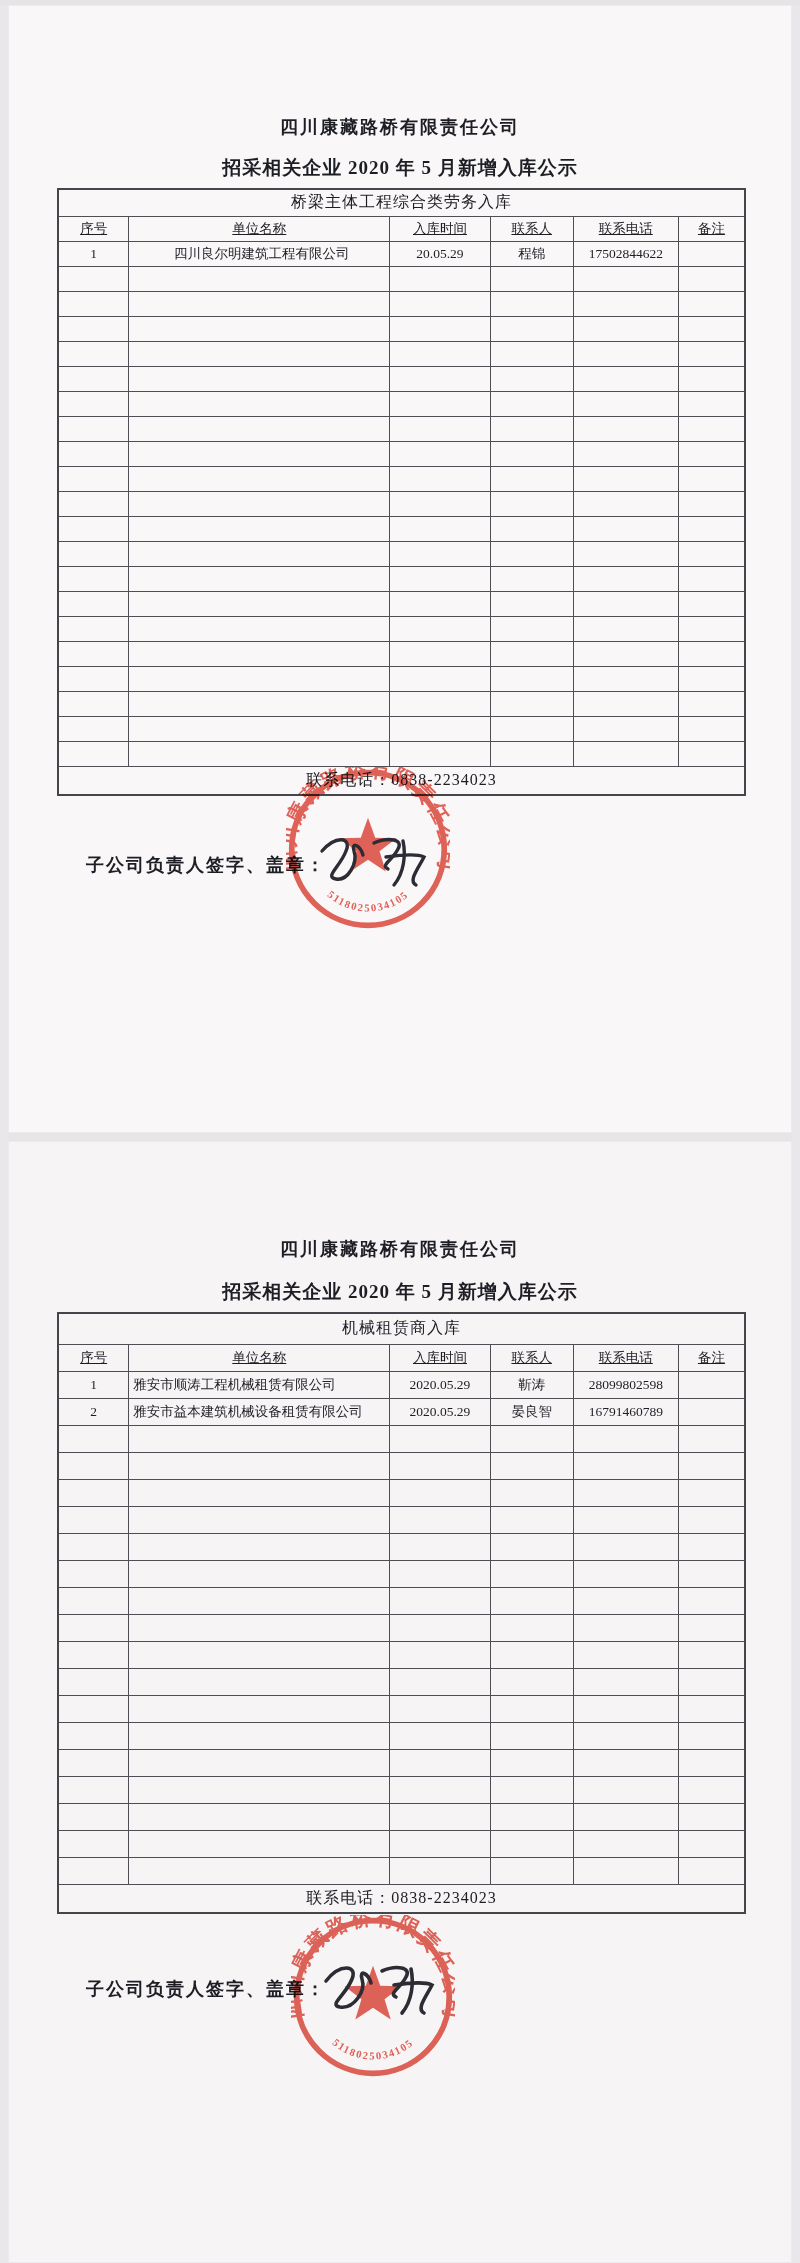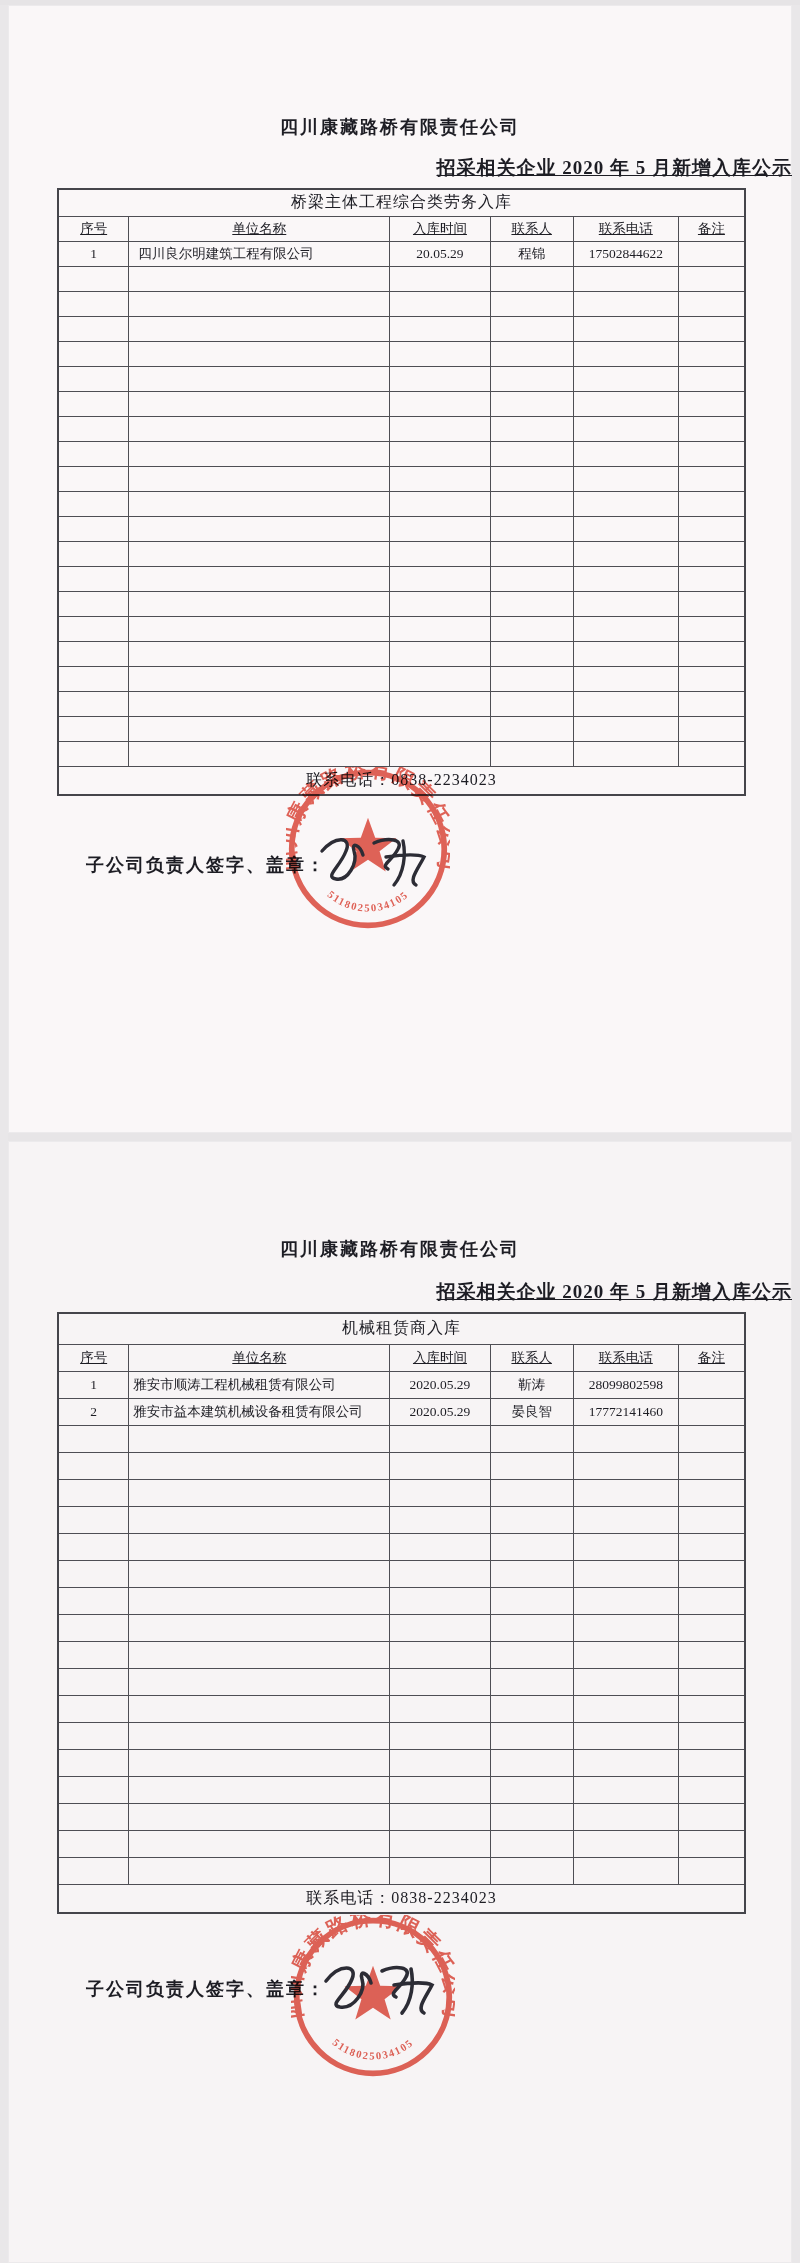--- a/index.html
+++ b/index.html
@@ -24,23 +24,22 @@
 
   .doc-title{
     position:absolute;left:0;width:100%;
     text-align:center;font-weight:bold;font-size:18px;
     letter-spacing:2px;
   }
   .p1 .doc-title{top:110px;}
   .p2 .doc-title{top:96px;}
   .doc-subtitle{
     position:absolute;left:0;width:100%;
-    text-align:right;font-weight:bold;font-size:19px;
+    text-align:center;font-weight:bold;font-size:19px;
     letter-spacing:1px;
-    text-decoration:underline;
   }
   .p1 .doc-subtitle{top:150px;}
   .p2 .doc-subtitle{top:138px;}
 
   table.roster{
     position:absolute;left:49px;
     width:689px;
     border-collapse:collapse;
     table-layout:fixed;
     font-size:13.5px;
@@ -63,21 +62,21 @@
   .p2 .caption-row{height:31px;}
   .cols th{font-weight:bold;text-decoration:underline;}
   .p1 .cols{height:25px;}
   .p2 .cols{height:27px;}
   .p1 tbody tr{height:25px;}
   .p2 tbody tr{height:27px;}
   .footer-row td{height:27px;font-size:16px;letter-spacing:1px;}
   
   col.c0{width:10.3%;} col.c1{width:38%;} col.c2{width:14.6%;}
   col.c3{width:12.1%;} col.c4{width:15.3%;} col.c5{width:9.7%;}
-  .p1 tbody td.name-cell{text-align:left;padding-left:9px;}
+  .p1 tbody td.name-cell{text-align:center;padding-left:9px;}
   .p2 tbody td.name-cell{text-align:left;}
 
   .sig-label{
     position:absolute;left:78px;
     font-size:18px;font-weight:bold;letter-spacing:2px;
   }
   .p1 .sig-label{top:848px;}
   .p2 .sig-label{top:836px;}
 
   .stamp{
@@ -360,21 +359,21 @@
           <td>2020.05.29</td>
           <td>靳涛</td>
           <td>28099802598</td>
           <td>&nbsp;</td>
         </tr>
         <tr>
           <td>2</td>
           <td class="name-cell">雅安市益本建筑机械设备租赁有限公司</td>
           <td>2020.05.29</td>
           <td>晏良智</td>
-          <td>17772141460</td>
+          <td>16791460789</td>
           <td>&nbsp;</td>
         </tr>
         <tr>
           <td>&nbsp;</td>
           <td class="name-cell">&nbsp;</td>
           <td>&nbsp;</td>
           <td>&nbsp;</td>
           <td>&nbsp;</td>
           <td>&nbsp;</td>
         </tr>

